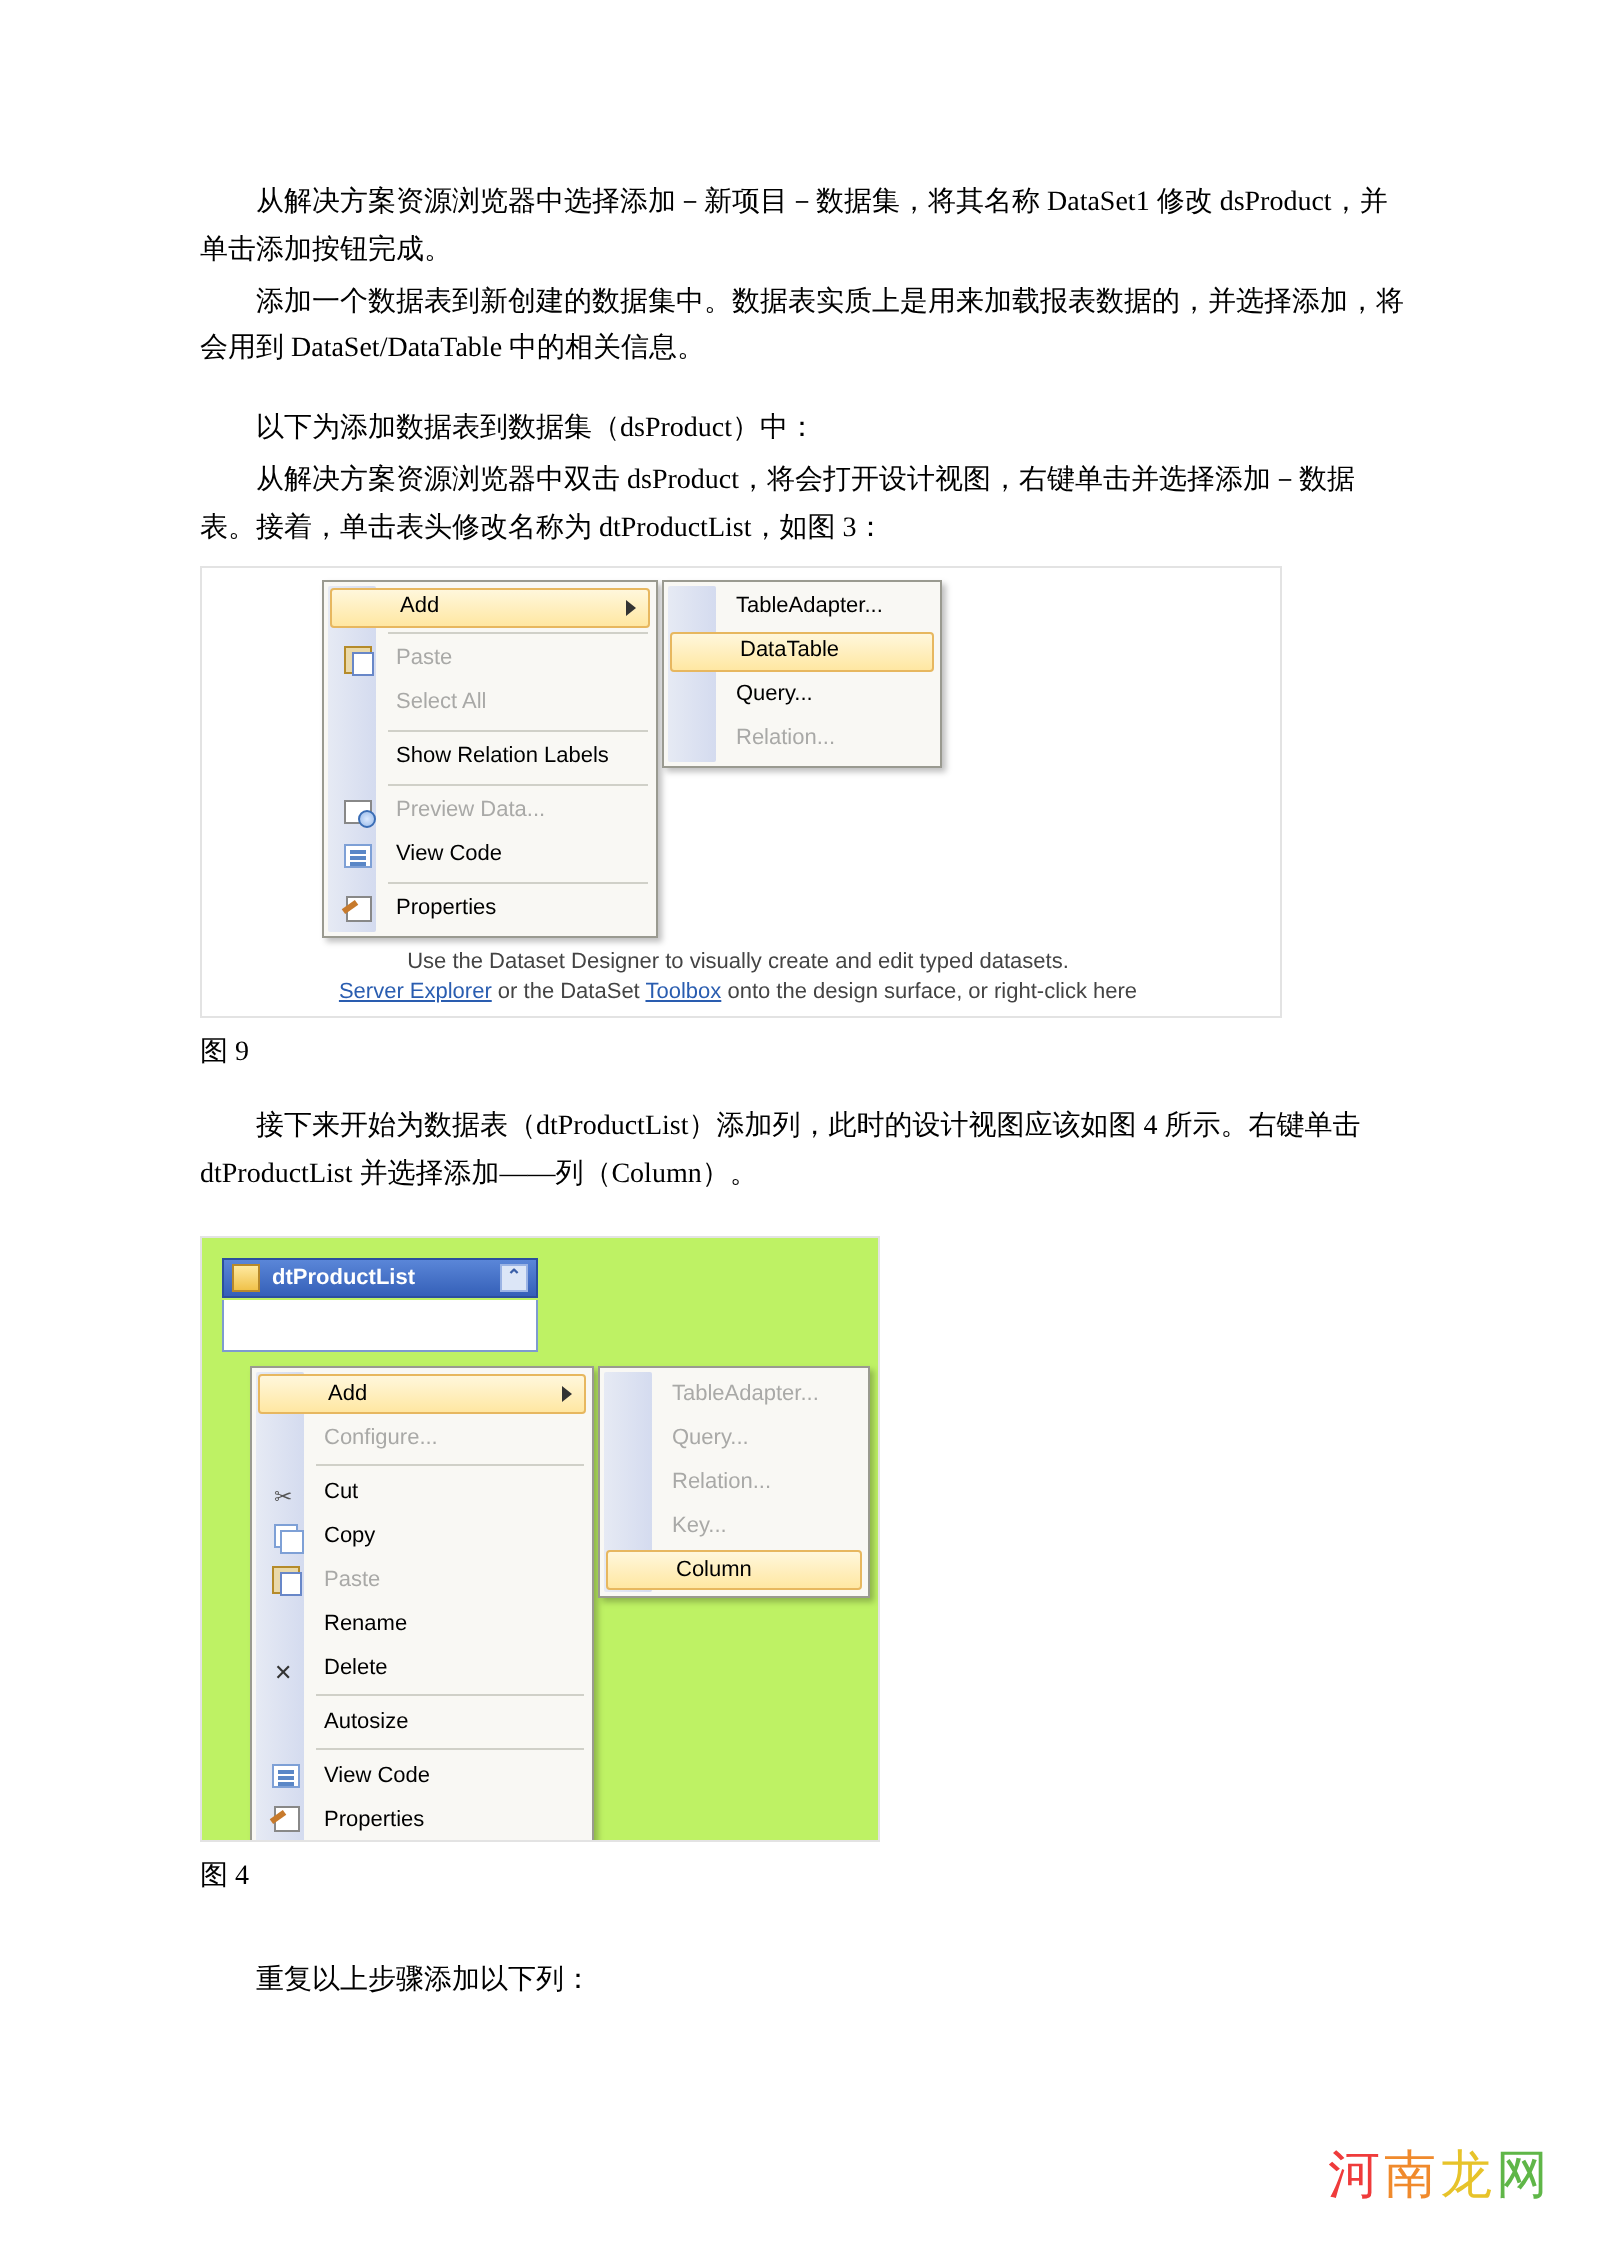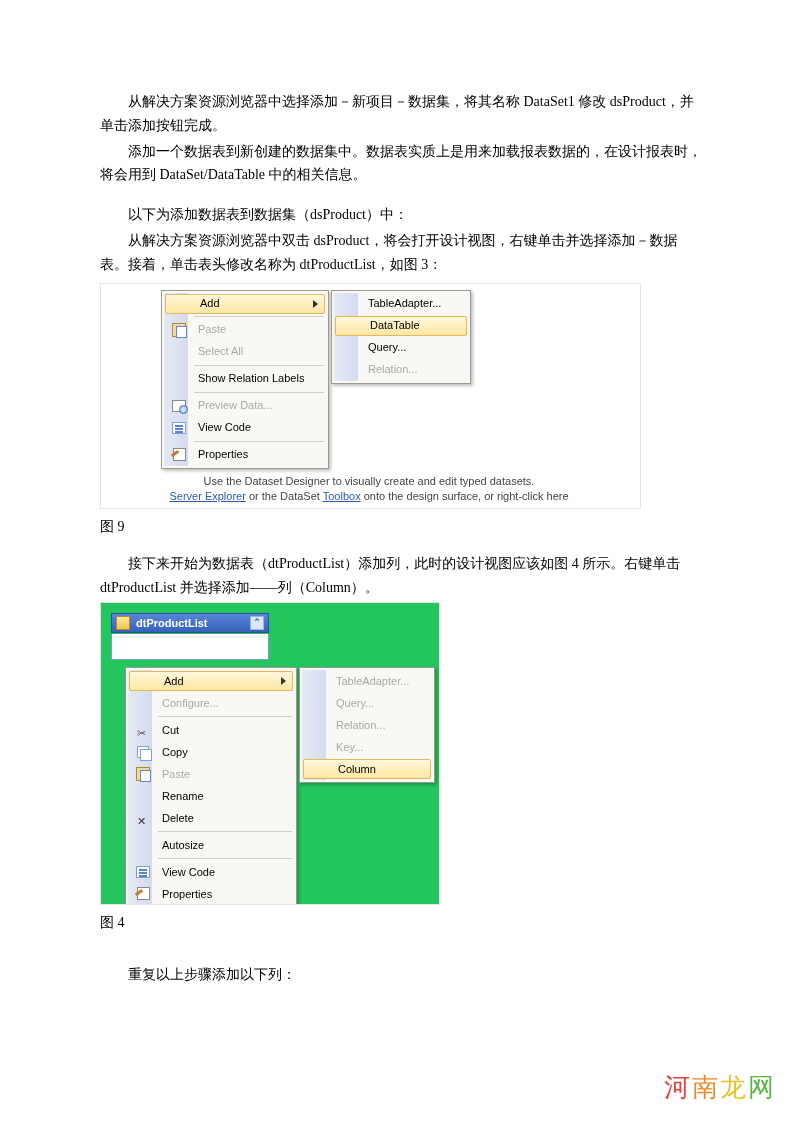--- a/index.html
+++ b/index.html
@@ -113,23 +113,23 @@
     color: #444;
     line-height: 1.35;
     margin-top: 28px;
   }
   .fig3-hint .lnk { color: #2a5db0; text-decoration: underline; }
 
   
   .fig4-wrap {
     width: 340px; height: 303px;
     border: 1px solid #e3e3e3;
-    background: #22c55e;
+    background: #bef264;
     position: relative;
-    margin-top: 2px;
+    margin-top: 18px;
     overflow: hidden;
   }
   .table-header {
     position: absolute; left: 10px; top: 10px;
     width: 158px; height: 20px;
     background: linear-gradient(to bottom,#5a86d8,#3560b8);
     border: 1px solid #2b4f9e;
     color: #fff;
     font-family: Tahoma,sans-serif; font-size: 11px; font-weight: bold;
     display: flex; align-items: center;
@@ -166,21 +166,21 @@
   .watermark .r4{color:#5fb648;}
   .html-root{position:relative;width:800px;min-height:1132px;}
 </style>
 </head>
 <body>
 <div class="html-root">
 
 <div class="page">
 
   <p class="indent">从解决方案资源浏览器中选择添加－新项目－数据集，将其名称 DataSet1 修改 dsProduct，并单击添加按钮完成。</p>
-  <p class="indent">添加一个数据表到新创建的数据集中。数据表实质上是用来加载报表数据的，在设计报表时，将会用到 DataSet/DataTable 中的相关信息。</p>
+  <p class="indent">添加一个数据表到新创建的数据集中。数据表实质上是用来加载报表数据的，并选择添加，将会用到 DataSet/DataTable 中的相关信息。</p>
   <div class="spacer"></div>
   <p class="indent">以下为添加数据表到数据集（dsProduct）中：</p>
   <p class="indent">从解决方案资源浏览器中双击 dsProduct，将会打开设计视图，右键单击并选择添加－数据表。接着，单击表头修改名称为 dtProductList，如图 3：</p>
 
   <div class="fig3-wrap">
 
     <div class="menu fig3-menu1">
       <div class="menu-strip"></div>
       <div class="menu-items">
         <div class="menu-item highlight">

